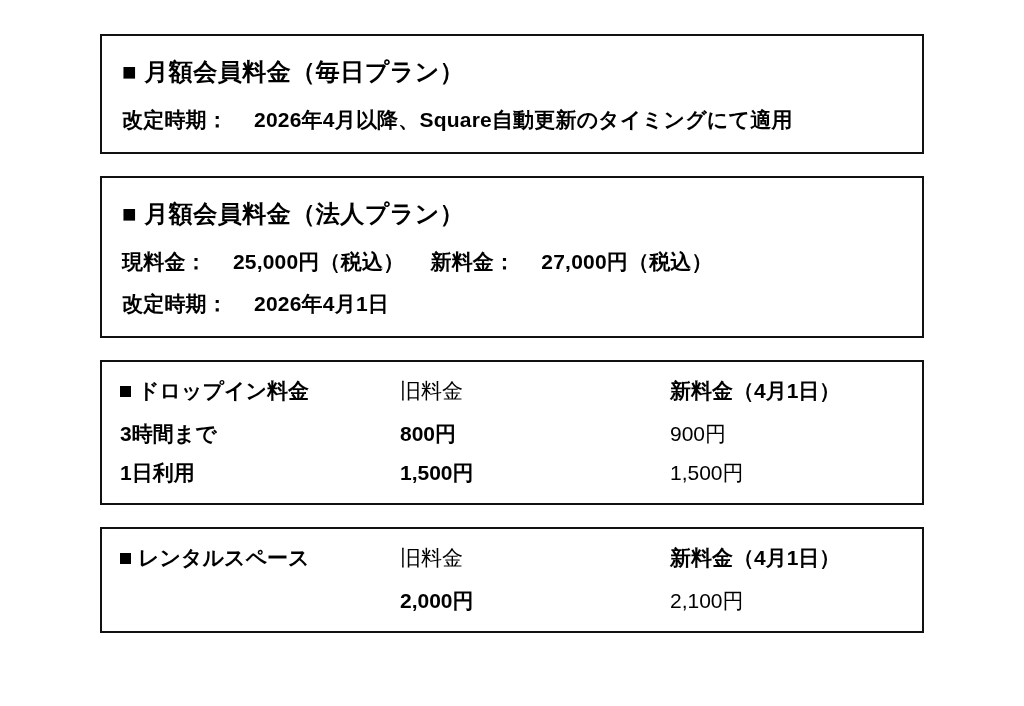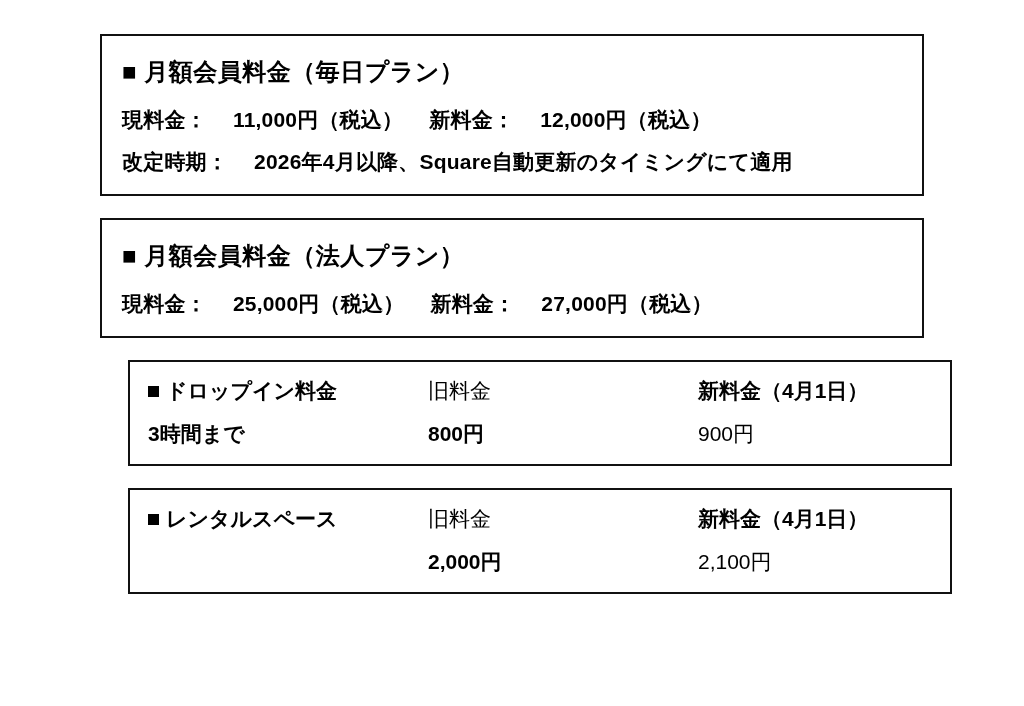--- a/index.html
+++ b/index.html
@@ -53,21 +53,20 @@
     display: inline;
   }
   .gap {
     display: inline-block;
     width: 14px;
   }
   
   .table-box {
     padding: 12px 18px 14px 18px;
     margin-bottom: 22px;
-    margin-left: 28px;
   }
   table.rate {
     width: 100%;
     border-collapse: collapse;
     table-layout: fixed;
   }
   table.rate col.c1 { width: 280px; }
   table.rate col.c2 { width: 270px; }
   table.rate col.c3 { width: auto; }
   table.rate th, table.rate td {
@@ -107,45 +106,41 @@
   }
 </style>
 </head>
 <body>
 
 <div class="page">
 
   <div class="box plan-box">
     <div class="plan-title">■ 月額会員料金（毎日プラン）</div>
     <div class="plan-line">
-      <span class="lbl">現料金：</span>
-      <span class="gap"></span>
-      <span class="lbl">11,000円（税込）</span>
-      <span class="gap"></span>
-      <span class="lbl">新料金：</span>
-      <span class="gap"></span>
-      <span class="lbl">12,000円（税込）</span>
-    </div>
-    <div class="plan-line">
       <span class="lbl">改定時期：</span>
       <span class="gap"></span>
       <span class="lbl">2026年4月以降、Square自動更新のタイミングにて適用</span>
     </div>
   </div>
 
   <div class="box plan-box">
     <div class="plan-title">■ 月額会員料金（法人プラン）</div>
     <div class="plan-line">
       <span class="lbl">現料金：</span>
       <span class="gap"></span>
       <span class="lbl">25,000円（税込）</span>
       <span class="gap"></span>
       <span class="lbl">新料金：</span>
       <span class="gap"></span>
       <span class="lbl">27,000円（税込）</span>
+    </div>
+    <div class="plan-line">
+      <span class="lbl">改定時期：</span>
+      <span class="gap"></span>
+      <span class="lbl">2026年4月1日</span>
     </div>
   </div>
 
   <div class="box table-box">
     <table class="rate">
       <colgroup>
           <col class="c1">
           <col class="c2">
           <col class="c3">
         </colgroup>
@@ -154,20 +149,25 @@
           <th class="head-label"><span class="sq"></span><span>ドロップイン料金</span></th>
           <th class="head-old">旧料金</th>
           <th>新料金（4月1日）</th>
         </tr>
       </thead>
       <tbody>
         <tr>
           <td>3時間まで</td>
           <td class="col-old">800円</td>
           <td class="col-new">900円</td>
+        </tr>
+        <tr>
+          <td>1日利用</td>
+          <td class="col-old">1,500円</td>
+          <td class="col-new">1,500円</td>
         </tr>
       </tbody>
     </table>
   </div>
 
   <div class="box table-box">
     <table class="rate">
       <colgroup>
           <col class="c1">
           <col class="c2">

